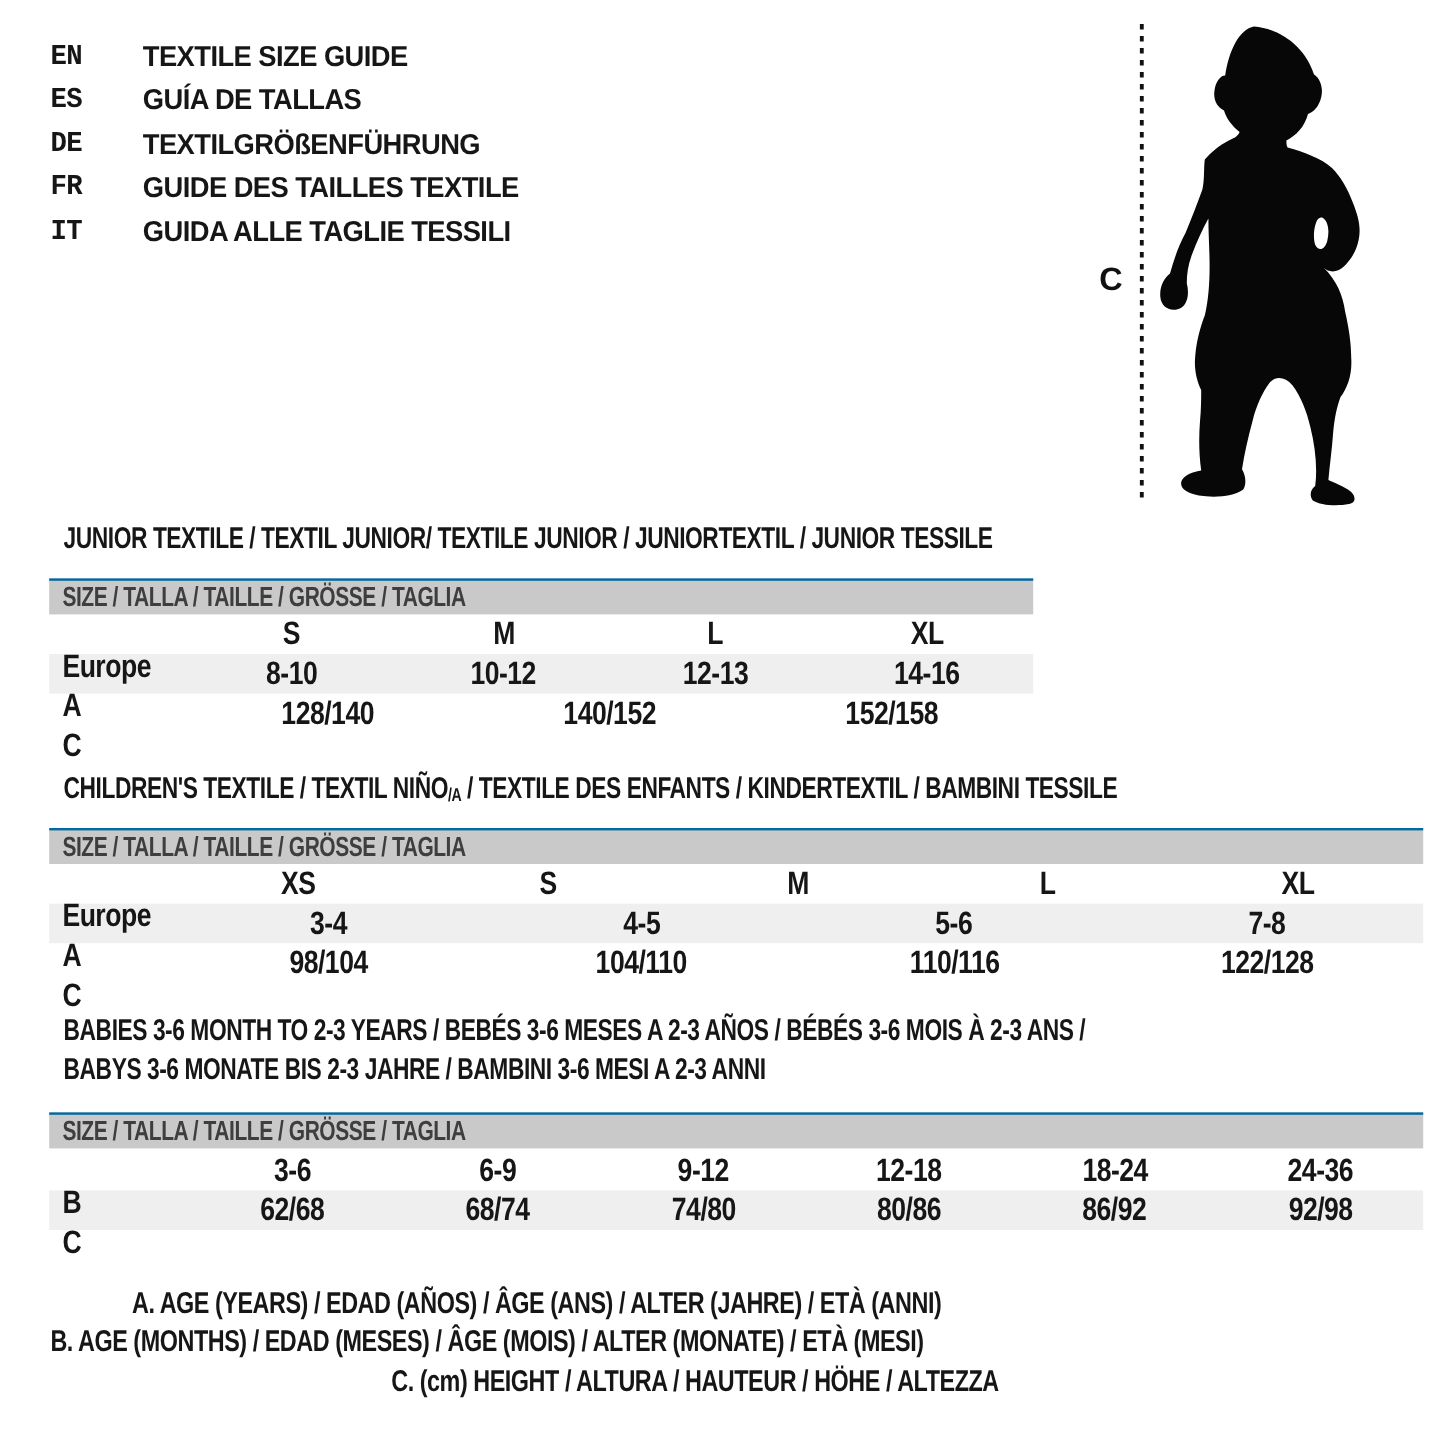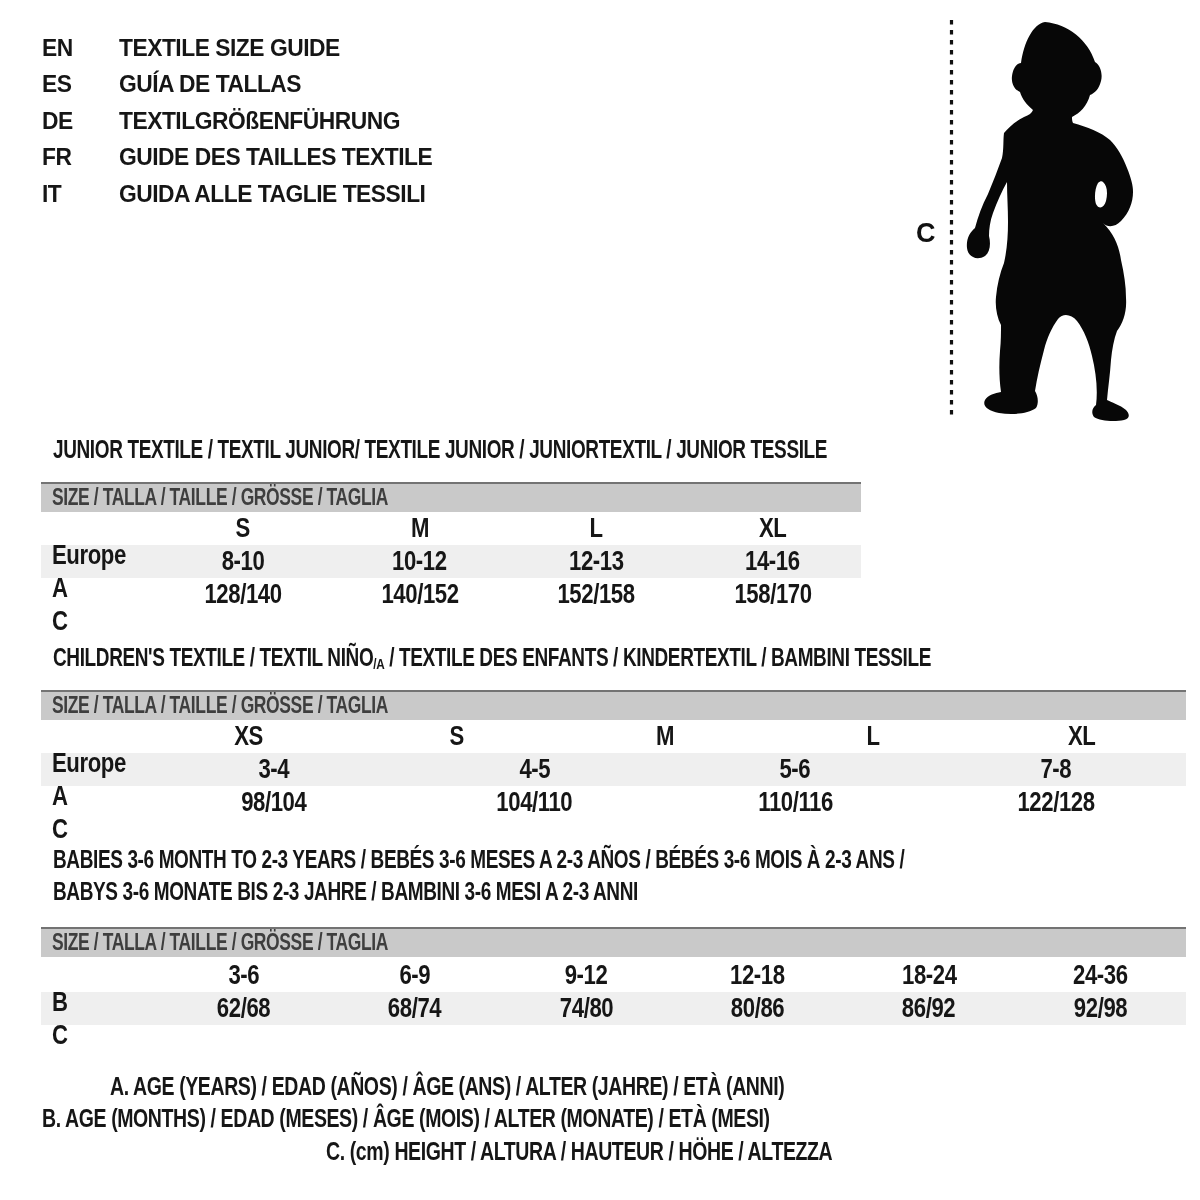--- a/index.html
+++ b/index.html
@@ -7,34 +7,34 @@
         font-family:"Liberation Sans",sans-serif;font-weight:bold;color:#161616;}
 
   
   .cond{display:inline-block;transform-origin:0 50%;white-space:nowrap;letter-spacing:-0.5px;}
   .condc{display:inline-block;transform-origin:50% 50%;white-space:nowrap;letter-spacing:-0.5px;}
 
   
   #langs{position:absolute;left:42px;top:30px;font-size:24px;}
   #langs .cond{transform:scaleX(.95);}
   .lang-row{display:flex;height:36.4px;line-height:36.4px;}
-  .lang-code{width:77px;}
+  .lang-code{width:77px;font-family:Liberation Mono, monospace;}
 
   
   .sec{position:absolute;left:41px;}
   #sec0{top:436px;width:820px;}
   #sec1{top:644px;width:1145px;}
   #sec2{top:846px;width:1145px;}
 
   .title-line{height:32px;line-height:26px;padding-left:12px;font-size:25px;}
   .title-line .cond{transform:scaleX(.76);}
   .subp{font-size:0.62em;vertical-align:-0.18em;}
 
   .size-bar{position:absolute;left:0;right:0;top:46px;height:30px;background:#c9c9c9;
-            border-top:2px solid #737373;box-sizing:border-box;line-height:27px;
+            border-top:2px solid #0369a1;box-sizing:border-box;line-height:27px;
             padding-left:11px;font-size:23px;color:#3e3e3e;}
   .size-bar .cond{transform:scaleX(.76);}
   #sec2 .size-bar{top:81px;}
 
   .rowsbox{position:absolute;left:0;right:0;top:76px;}
   #sec2 .rowsbox{top:113px;}
   .t-row{display:flex;height:33px;line-height:33px;font-size:27px;}
   .t-row .cond,.t-row .condc{transform:scaleX(.82);}
   .t-row.shaded{background:#efefef;}
   .row-label{padding-left:11px;box-sizing:border-box;margin-top:27px;}
@@ -103,21 +103,20 @@
           <span class="cellx"><span class="condc">8-10</span></span>
           <span class="cellx"><span class="condc">10-12</span></span>
           <span class="cellx"><span class="condc">12-13</span></span>
           <span class="cellx"><span class="condc">14-16</span></span>
         </div>
         <div class="t-row">
           <span class="row-label"><span class="cond">C</span></span>
           <span class="cellx"><span class="condc">128/140</span></span>
           <span class="cellx"><span class="condc">140/152</span></span>
           <span class="cellx"><span class="condc">152/158</span></span>
-          <span class="cellx"><span class="condc">158/170</span></span>
         </div>
       </div>
     </div>
   <div id="sec1" class="sec">
       <div class="titles">
         <div class="title-line"><span class="cond"><span>CHILDREN'S TEXTILE / TEXTIL NIÑO</span><span class="subp">/A</span><span> / TEXTILE DES ENFANTS / KINDERTEXTIL / BAMBINI TESSILE</span></span></div>
       </div>
       <div class="size-bar"><span class="cond">SIZE / TALLA / TAILLE / GRÖSSE / TAGLIA</span></div>
       <div class="rowsbox">
         <div class="t-row">

